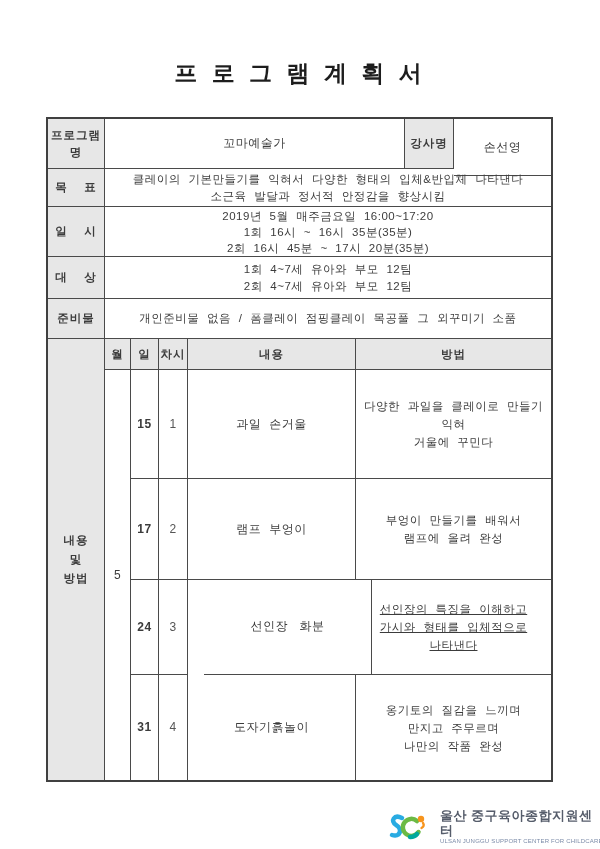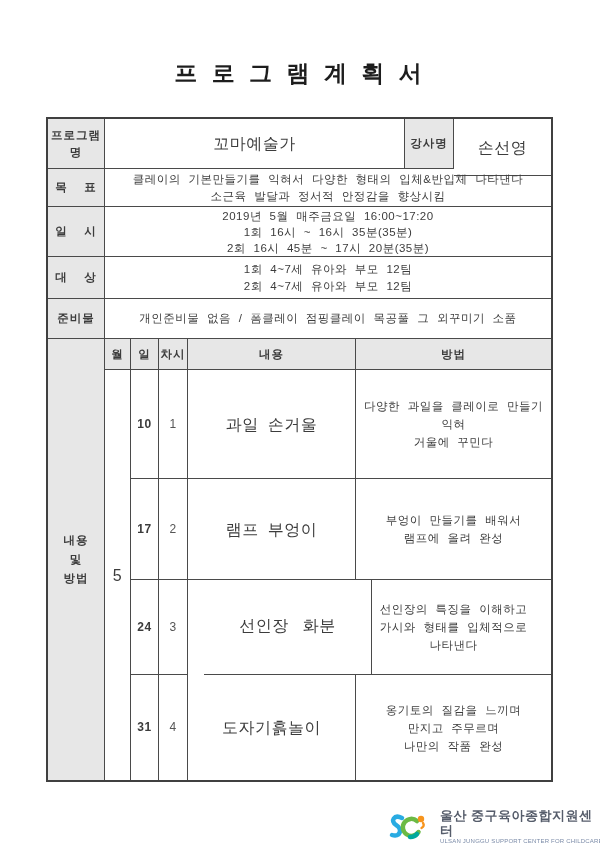--- a/index.html
+++ b/index.html
@@ -50,21 +50,21 @@
     line-height:17px;
     letter-spacing:0.5px;
     word-spacing:4px;
     white-space:pre-wrap;
     color:var(--text);
   }
   .nr{border-right:none;}
   .nb{border-bottom:none;}
   .g{background:var(--fill);}
   .lbl{font-weight:bold;letter-spacing:1px;}
-  .big{font-size:16px;}
+  .big{font-size:12px;}
   .day{font-weight:bold;font-size:12px;}
   .sess{color:#555;font-size:12px;}
   .mline{line-height:18px;}
   .tight{line-height:16px;}
   .footer{
     position:absolute;
     left:388px;top:808px;
     display:flex;
     align-items:flex-end;
     gap:8px;
@@ -127,36 +127,36 @@
 방법</div>
 
     <div class="c g lbl" style="left:57px;top:220px;width:26px;height:31px;">월</div>
     <div class="c g lbl" style="left:83px;top:220px;width:28px;height:31px;">일</div>
     <div class="c g lbl" style="left:111px;top:220px;width:29px;height:31px;">차시</div>
     <div class="c g lbl" style="left:140px;top:220px;width:168px;height:31px;">내용</div>
     <div class="c g lbl nr" style="left:308px;top:220px;width:195px;height:31px;">방법</div>
 
     <div class="c big nb" style="left:57px;top:251px;width:26px;height:410px;">5</div>
 
-    <div class="c day" style="left:83px;top:251px;width:28px;height:109px;">10</div>
+    <div class="c day" style="left:83px;top:251px;width:28px;height:109px;">15</div>
     <div class="c sess" style="left:111px;top:251px;width:29px;height:109px;">1</div>
     <div class="c big" style="left:140px;top:251px;width:168px;height:109px;">과일 손거울</div>
     <div class="c nr mline" style="left:308px;top:251px;width:195px;height:109px;">다양한 과일을 클레이로 만들기 익혀
 거울에 꾸민다</div>
 
     <div class="c day" style="left:83px;top:360px;width:28px;height:101px;">17</div>
     <div class="c sess" style="left:111px;top:360px;width:29px;height:101px;">2</div>
     <div class="c big" style="left:140px;top:360px;width:168px;height:101px;">램프 부엉이</div>
     <div class="c nr mline" style="left:308px;top:360px;width:195px;height:101px;">부엉이 만들기를 배워서
 램프에 올려 완성</div>
 
     <div class="c day" style="left:83px;top:461px;width:28px;height:95px;">24</div>
     <div class="c sess" style="left:111px;top:461px;width:29px;height:95px;">3</div>
     <div class="c big" style="left:156px;top:461px;width:168px;height:95px;font-family:Liberation Mono, monospace;">선인장 화분</div>
-    <div class="c nr mline" style="left:308px;top:461px;width:195px;height:95px;">선인장의 특징을 이해하고
+    <div class="c nr mline" style="left:308px;top:461px;width:195px;height:95px;text-decoration:underline;">선인장의 특징을 이해하고
 가시와 형태를 입체적으로
 나타낸다</div>
 
     <div class="c day nb" style="left:83px;top:556px;width:28px;height:105px;">31</div>
     <div class="c sess nb" style="left:111px;top:556px;width:29px;height:105px;">4</div>
     <div class="c big nb" style="left:140px;top:556px;width:168px;height:105px;">도자기흙놀이</div>
     <div class="c nr nb mline" style="left:308px;top:556px;width:195px;height:105px;">옹기토의 질감을 느끼며
 만지고 주무르며
 나만의 작품 완성</div>
 

